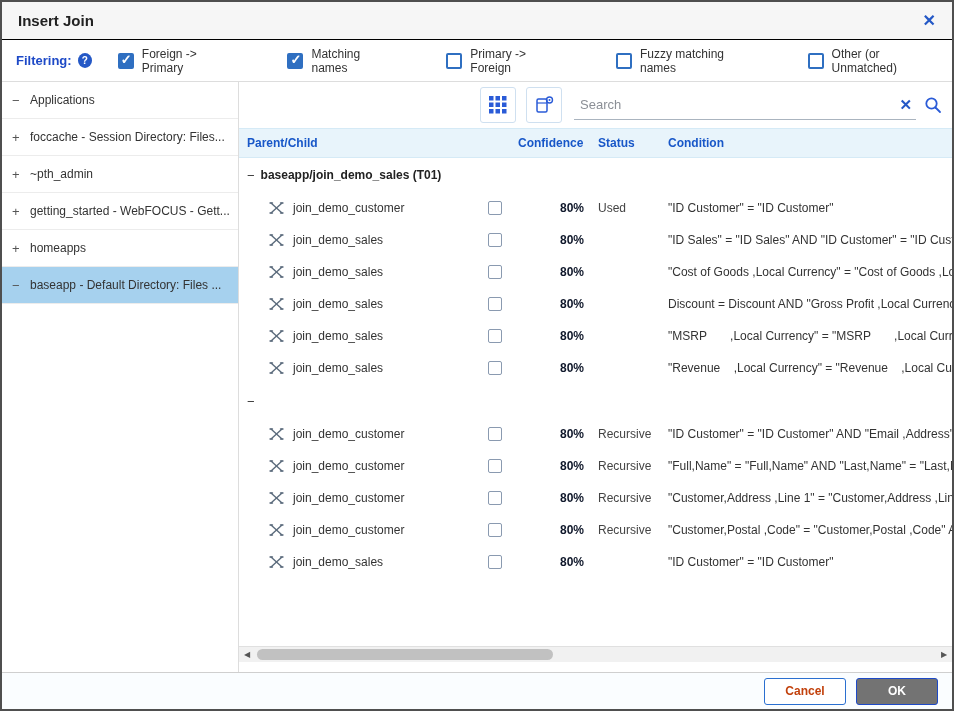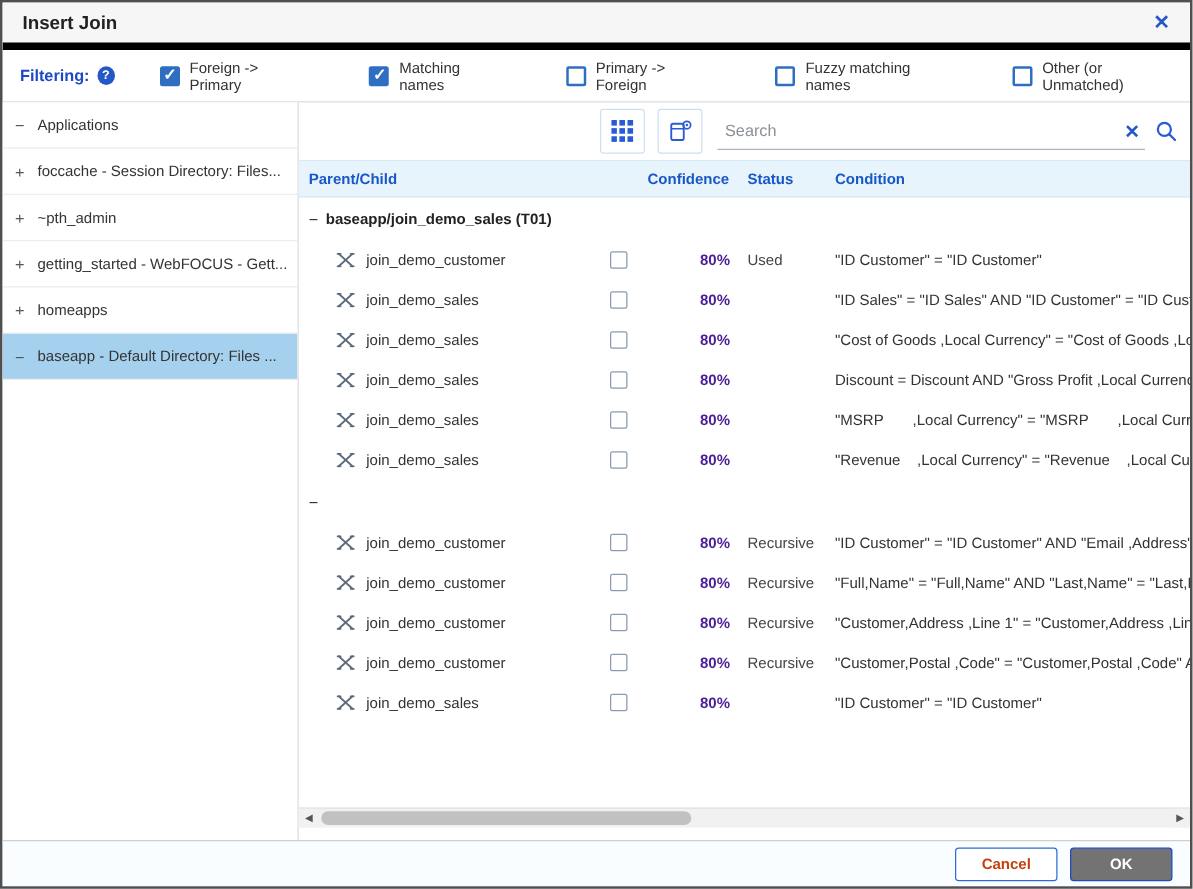--- a/index.html
+++ b/index.html
@@ -3,33 +3,33 @@
 <meta charset="utf-8">
 <style>
   * { box-sizing: border-box; margin: 0; padding: 0; }
   html,body { width: 954px; height: 711px; }
   body { font-family: "Liberation Sans", sans-serif; background: #fff; }
 
   .dialog { position: absolute; inset: 0; border: 2px solid #4f4f4f; background: #fff;
             display: flex; flex-direction: column; overflow: hidden; }
 
   
-  .titlebar { height: 38px; background: #f6f6f6; border-bottom: 6px solid #000000;
+  .titlebar { height: 38px; background: #f6f6f6; border-bottom: 1px solid #000000;
               display: flex; align-items: center; padding: 0 16px; flex: 0 0 auto; }
   .title { font-size: 15px; font-weight: bold; color: #222; }
   .close-x { margin-left: auto; color: #2458c6; font-size: 16px; font-weight: bold; cursor: pointer; }
 
   
   .filterbar { height: 42px; border-bottom: 1px solid #ddd; display: flex; align-items: center;
                padding: 0 14px; flex: 0 0 auto; }
   .filter-label { color: #1d49c7; font-weight: bold; font-size: 13px; }
   .help-badge { width: 15px; height: 15px; border-radius: 50%; background: #2458c6; color: #fff;
                 font-size: 10px; font-weight: bold; display: inline-flex; align-items: center;
                 justify-content: center; margin-left: 6px; cursor: pointer; }
-  .filter-items { display: flex; align-items: flex-start; gap: 55px; margin-left: 36px; }
+  .filter-items { display: flex; align-items: flex-start; gap: 55px; margin-left: 26px; }
   .filter-item { display: flex; align-items: center; gap: 8px; cursor: pointer; }
   .filter-item .cb-label { font-size: 12px; color: #333; }
 
   .cb { width: 16px; height: 16px; border: 2px solid #2f6fc1; border-radius: 2px; background: #fff;
         display: inline-block; position: relative; flex: 0 0 auto; }
   .cb.checked { background: #2f6fc1; }
   .cb.checked::after { content: "✓"; position: absolute; top: -3px; left: 1px; color: #fff;
                        font-size: 13px; font-weight: bold; }
 
   
@@ -68,21 +68,21 @@
   .group-row { height: 34px; display: flex; align-items: center; padding-left: 8px; gap: 6px; }
   .group-row .g-expander { color: #333; font-size: 13px; cursor: pointer; }
   .group-row .g-label { font-size: 12px; font-weight: 600; color: #222; }
 
   .trow { display: grid; grid-template-columns: 225px 46px 80px 70px 1fr; align-items: center;
           height: 32px; padding-left: 8px; }
   .name-cell { display: flex; align-items: center; gap: 9px; padding-left: 22px; overflow: hidden; }
   .name-cell .row-name { font-size: 12px; color: #333; white-space: nowrap; text-align: center; }
   .cb-cell { display: flex; justify-content: center; }
   .row-cb { width: 14px; height: 14px; border: 1px solid #8a9ab0; border-radius: 2px; background: #fff; cursor: pointer; }
-  .conf-cell { text-align: right; padding-right: 14px; color: #4c1d95; font-size: 12px; font-weight: bold; }
+  .conf-cell { text-align: right; padding-right: 14px; color: #0f172a; font-size: 12px; font-weight: bold; }
   .status-cell { font-size: 12px; color: #444; }
   .cond-cell { font-size: 12px; color: #333; white-space: pre; overflow: hidden; }
 
   
   .hscroll { height: 16px; flex: 0 0 auto; background: #f1f1f1; border-top: 1px solid #e0e0e0;
              position: relative; margin-bottom: 10px; }
   .hs-arrow { position: absolute; top: 0; width: 16px; height: 15px; display: flex; align-items: center;
               justify-content: center; font-size: 8px; color: #555; cursor: pointer; background: #f1f1f1; }
   .hs-arrow.left { left: 0; }
   .hs-arrow.right { right: 0; }

